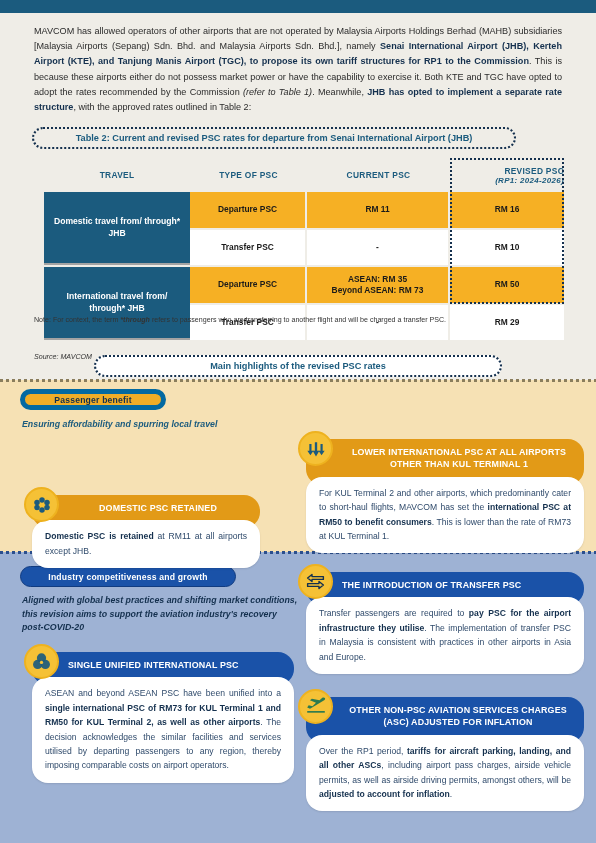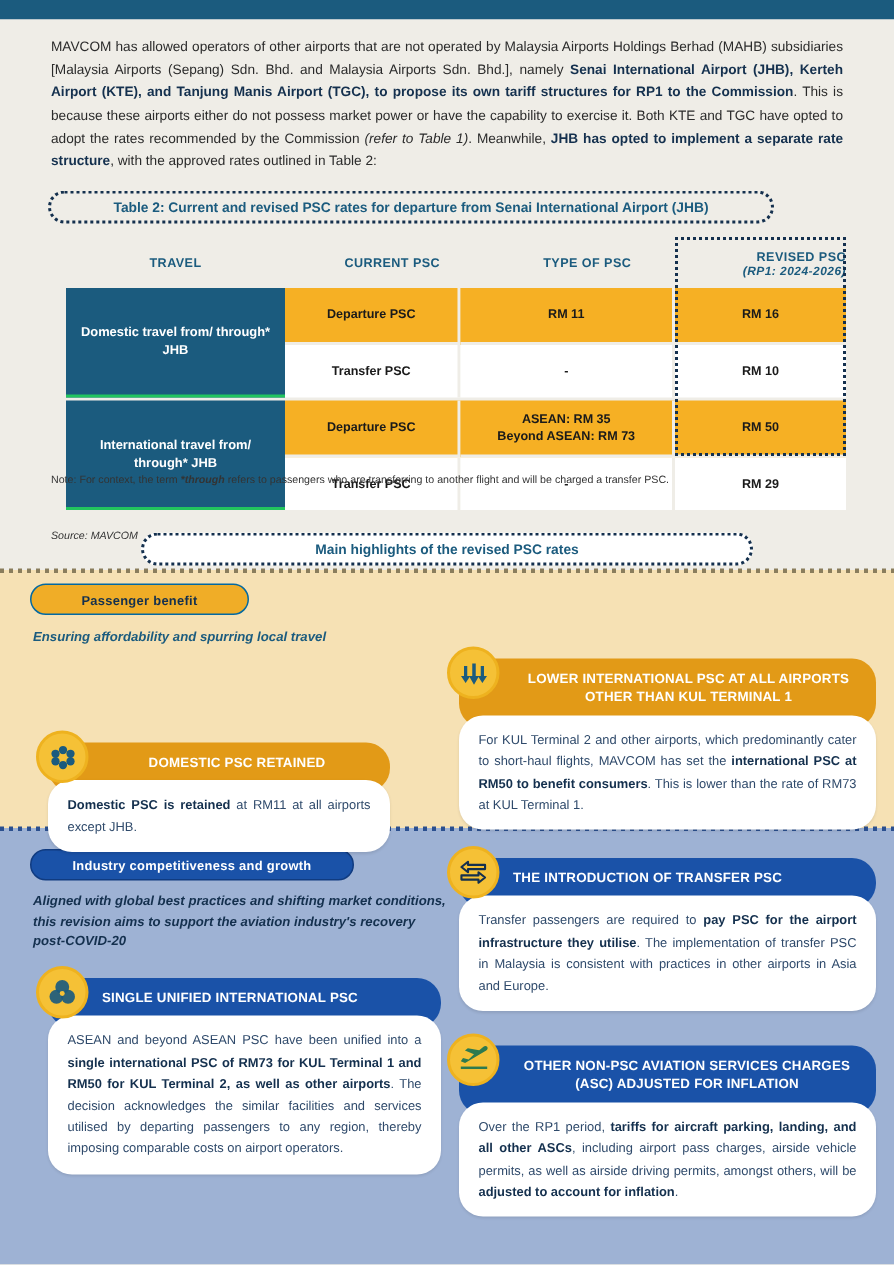--- a/index.html
+++ b/index.html
@@ -72,21 +72,21 @@
   .c1 { width: 146px; } .c2 { width: 117px; } .c3 { width: 143px; } .c4 { width: 114px; align-items: flex-end; }
 
   .trow { display: flex; }
   .cell {
     display: flex; align-items: center; justify-content: center;
     text-align: center; font-size: 8.4px; font-weight: bold;
     color: #1a1a1a; line-height: 11.5px;
   }
   .travel-cell {
     background: #1b5b7e; color: #ffffff; font-size: 8.6px;
-    padding: 0 6px; border-bottom: 2px solid #22c55e;
+    padding: 0 6px; border-bottom: 2px solid #a3a3a3;
   }
   .amber { background: #f6b024; }
   .white { background: #ffffff; }
   .sep-h { border-bottom: 2px solid #efede7; }
   .sep-v { border-right: 2px solid #efede7; }
   .rev-wrap { position: relative; }
   .rev-outline {
     position: absolute; top: 0px; left: 406px; width: 114px; height: 146px;
     border: 2px dotted #14304e; pointer-events: none;
   }
@@ -111,21 +111,21 @@
   }
 
   
   .tag {
     position: absolute; display: flex; align-items: center; justify-content: center;
     height: 21px; border-radius: 11px;
     font-size: 8.6px; font-weight: bold; letter-spacing: .2px;
   }
   .tag-passenger {
     top: 389px; left: 20px; width: 146px;
-    background: #f0ad27; color: #14304e; border: 1px solid #0369a1;
+    background: #f0ad27; color: #14304e; border: 5px solid #0369a1;
   }
   .tag-industry {
     top: 566px; left: 20px; width: 216px;
     background: #1a52a8; color: #ffffff; border: 1px solid #103b80;
   }
   .tagline {
     position: absolute; font-size: 8.8px; font-style: italic; font-weight: bold;
     line-height: 13.5px;
   }
   .tagline-passenger { top: 418px; left: 22px; width: 270px; color: #1b5b7e; }
@@ -190,25 +190,25 @@
 
   <div class="tbl-caption">
     <span>Table 2: Current and revised PSC rates for departure from Senai International Airport (JHB)</span>
   </div>
 
   <div class="tbl rev-wrap">
     <div class="thead">
       <div class="th c1">
         <span>TRAVEL</span>
       </div>
+      <div class="th c2">
+        <span>TYPE OF PSC</span>
+      </div>
       <div class="th c3">
         <span>CURRENT PSC</span>
-      </div>
-      <div class="th c2">
-        <span>TYPE OF PSC</span>
       </div>
       <div class="th c4">
         <span>REVISED PSC</span>
         <span class="sub">(RP1: 2024-2026)</span>
       </div>
     </div>
     <div id="tbody">
         <div style="display: flex; margin-bottom: 2px;">
           <div class="cell travel-cell c1" style="height: 73px;">Domestic travel from/ through* JHB</div>
           <div style="flex: 1 1 0%;">

